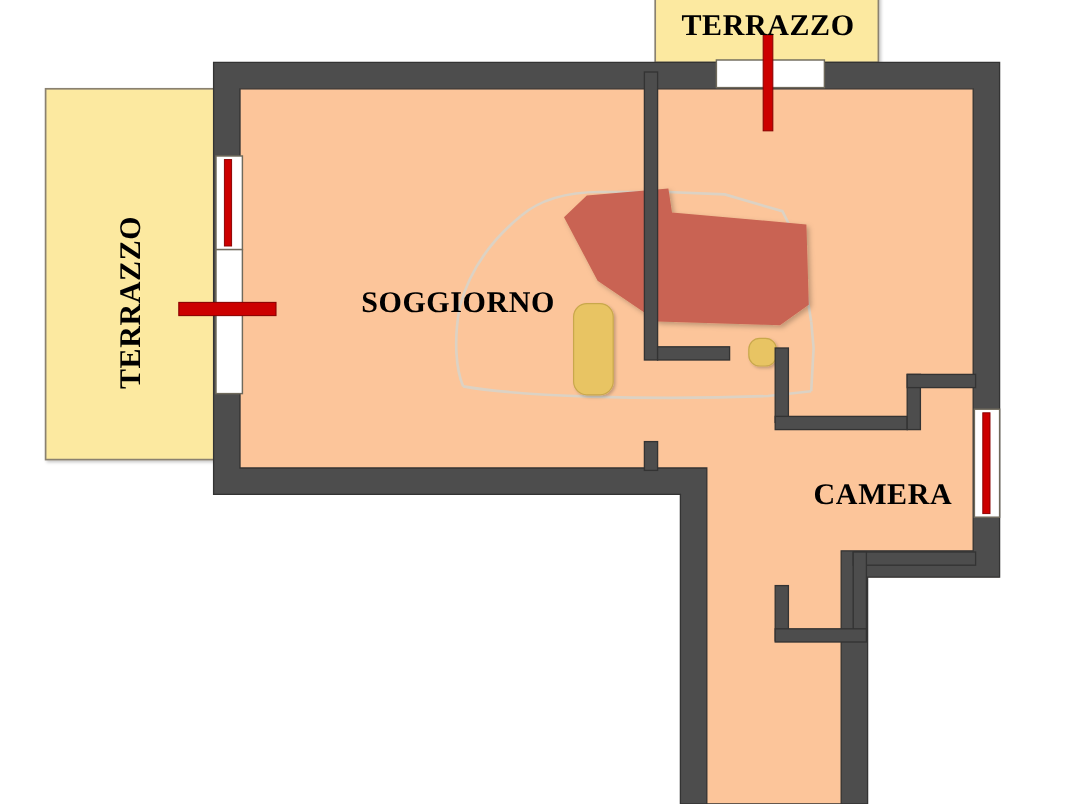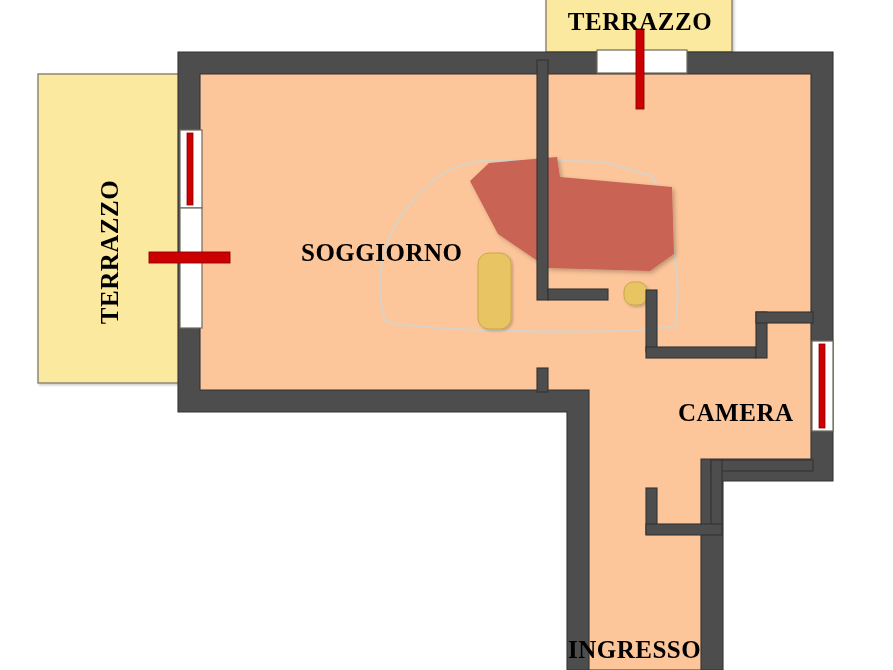--- a/index.html
+++ b/index.html
@@ -169,19 +169,18 @@
       </g>
     </g>
 
   </svg>
 
   <div class="room-label" style="left:282px; top:239px; font-size:25px;margin-left:19px;">SOGGIORNO</div>
 
 
   <div class="room-label" style="left:678px; top:399px; font-size:25px;">CAMERA</div>
 
-  <div class="room-label" style="left:568px; top:636px; font-size:25px;">INGRESSO</div>
 
   <div class="room-label vert-label" style="left:110px; top:252px; font-size:25px; transform: translate(-50%,-50%) rotate(-90deg);">TERRAZZO</div>
 
   <div class="room-label" style="left:640px; top:8px; font-size:25px; transform: translateX(-50%);">TERRAZZO</div>
 
 </div>
 
 </body></html>

